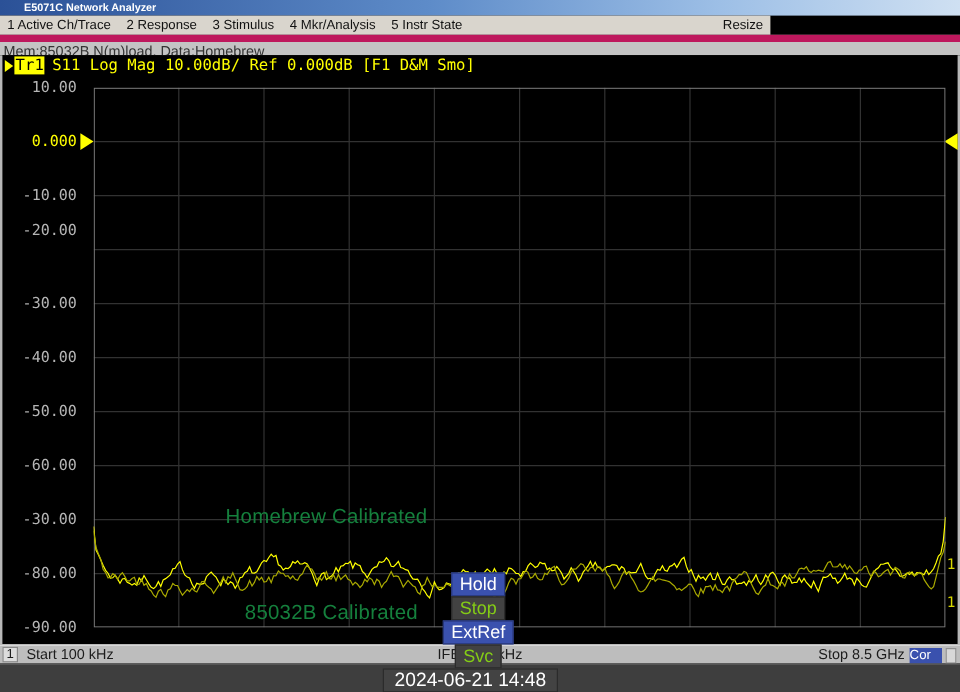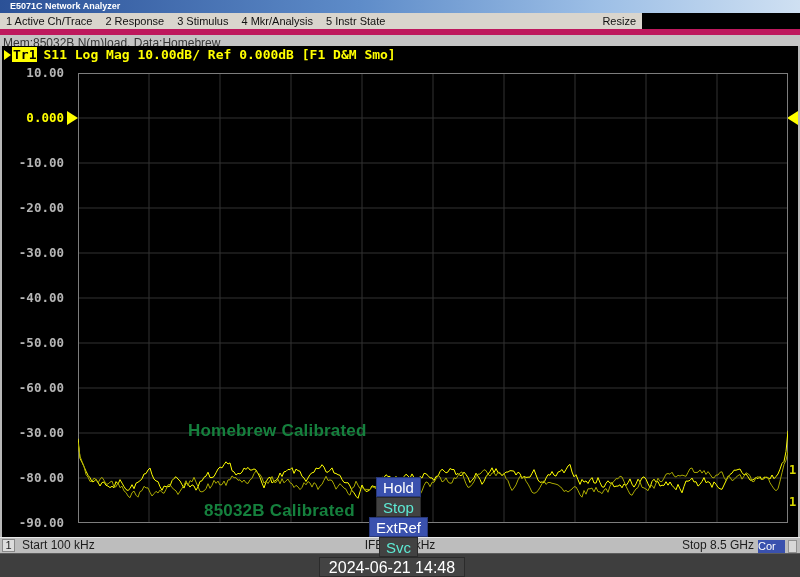--- a/index.html
+++ b/index.html
@@ -2,36 +2,36 @@
 <html><head>
 <meta charset="utf-8">
 <style>
   html,body{margin:0;padding:0;background:#000;}
   body{width:800px;height:577px;overflow:hidden;font-family:"Liberation Sans",sans-serif;}
   .screen{position:relative;width:800px;height:577px;background:#000;}
 
   
   .titlebar{position:absolute;top:0;left:0;width:800px;height:13px;box-sizing:border-box;
     background:linear-gradient(90deg,#2b5197 0%,#5e8cc9 45%,#9dbfe6 75%,#cfe0f2 100%);
-    color:#fff;font-weight:bold;font-size:9px;line-height:13px;padding-left:10px;}
+    color:#fff;font-weight:bold;font-size:9px;line-height:13px;padding-left:20px;}
 
   
   .menubar{position:absolute;top:13px;left:0;width:642px;height:16px;box-sizing:border-box;
     background:#d9d5cd;font-size:11px;line-height:16px;color:#111;display:flex;padding:0 6px;}
   .menu-items{display:flex;gap:13px;}
   .menu-item{cursor:default;white-space:nowrap;}
   .resize{margin-left:auto;}
 
   
   .membar{position:absolute;top:29px;left:0;width:800px;height:17px;box-sizing:border-box;
     background:#c4c4c4;border-top:6px solid #be185d;font-size:12px;line-height:16px;color:#333;padding-left:3px;}
 
   
   .main{position:absolute;top:46px;left:0;width:800px;height:491px;background:#000;
-    box-shadow:inset 2px 0 0 #b8b8b8, inset -2px 0 0 #b8b8b8;font-weight:bold;}
+    box-shadow:inset 2px 0 0 #b8b8b8, inset -2px 0 0 #b8b8b8;}
   .tracehdr{position:absolute;top:1px;left:4px;font-family:"DejaVu Sans Mono",monospace;
     font-size:13px;line-height:15px;color:#ffff00;white-space:pre;display:flex;align-items:center;}
   .arrow{width:0;height:0;border-left:7px solid #ffff00;border-top:5px solid transparent;
     border-bottom:5px solid transparent;margin-right:1px;}
   .trid{background:#ffff00;color:#000;padding:0 1px;}
   .trtxt{margin-left:6px;}
 
   .ylabel{position:absolute;left:0;width:64px;text-align:right;font-family:"DejaVu Sans Mono",monospace;
     font-size:12.5px;line-height:15px;color:#b5b5b5;}
   .ylabel.ref{color:#ffff00;}
@@ -60,21 +60,21 @@
   .smallbox{position:absolute;right:3px;top:2px;width:9px;height:13px;box-sizing:border-box;
     background:#d8d8d8;border:1px solid #909090;}
 
   
   .statusbar{position:absolute;top:553px;left:0;width:800px;height:24px;box-sizing:border-box;
     background:#3e3e3e;border-top:1px solid #5c5c5c;display:flex;align-items:center;
     justify-content:flex-end;font-size:15px;flex-direction:column;}
   .seg{height:20px;line-height:19px;text-align:center;margin-right:3px;border:1px solid #2b2b2b;
     box-sizing:border-box;padding:0 6px;white-space:nowrap;}
   .seg.on{background:#3a51ae;color:#fff;border-color:#28387a;}
-  .seg.off{background:#424242;color:#5eead4;text-align:right;}
+  .seg.off{background:#424242;color:#84cc16;text-align:right;}
   .seg.date{background:#434343;color:#fff;font-size:16px;padding:0 9px;margin-right:16px;}
 </style>
 </head>
 <body>
 
 <div class="screen">
 
   <div class="titlebar">
     <span>E5071C Network Analyzer</span>
   </div>
@@ -98,21 +98,21 @@
     <div class="tracehdr">
       <span class="arrow"></span>
       <span class="trid">Tr1</span>
       <span class="trtxt">S11 Log Mag 10.00dB/ Ref 0.000dB [F1 D&amp;M Smo]</span>
     </div>
 
     <div id="ylabels">
         <div class="ylabel" style="top: 19px;">10.00</div>
         <div class="ylabel ref" style="top: 64px;">0.000</div>
         <div class="ylabel" style="top: 109px;">-10.00</div>
-        <div class="ylabel" style="top: 154px;">-20.00</div>
+        <div class="ylabel" style="top: 138px;">-20.00</div>
         <div class="ylabel" style="top: 199px;">-30.00</div>
         <div class="ylabel" style="top: 244px;">-40.00</div>
         <div class="ylabel" style="top: 289px;">-50.00</div>
         <div class="ylabel" style="top: 334px;">-60.00</div>
         <div class="ylabel" style="top: 379px;">-30.00</div>
         <div class="ylabel" style="top: 424px;">-80.00</div>
         <div class="ylabel" style="top: 469px;">-90.00</div>
       </div>
 
     <div class="tri-left"></div>

